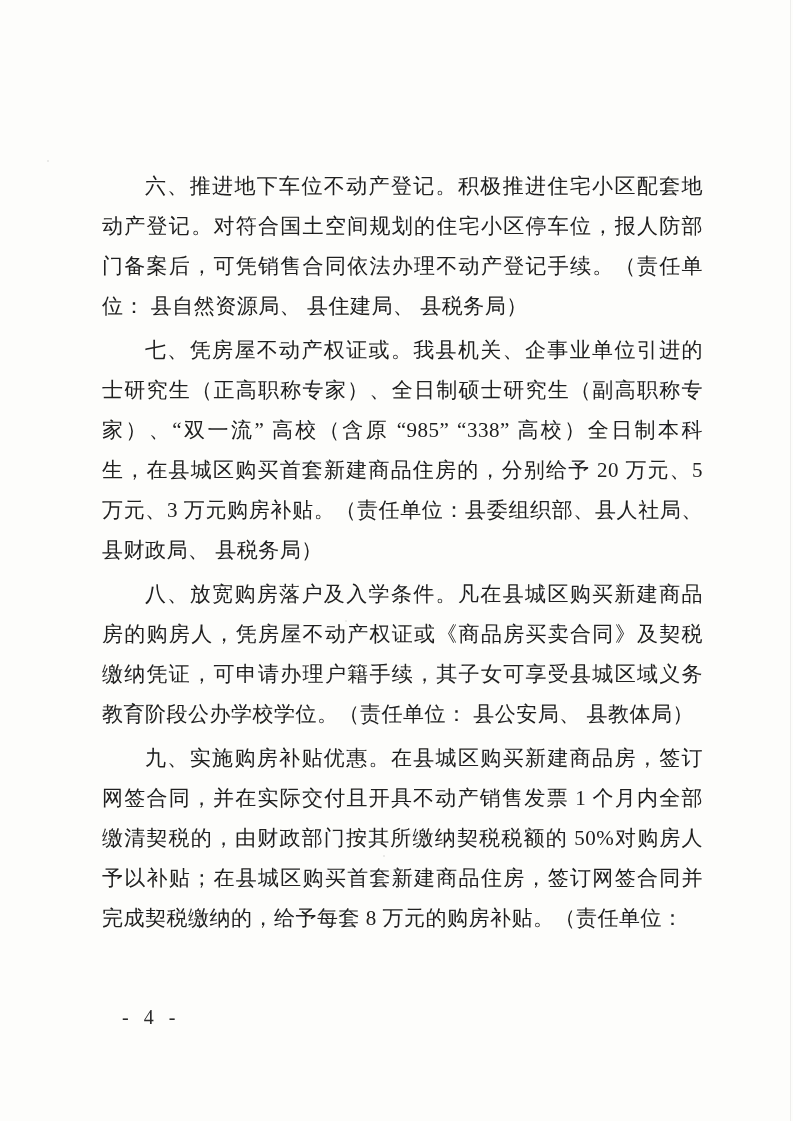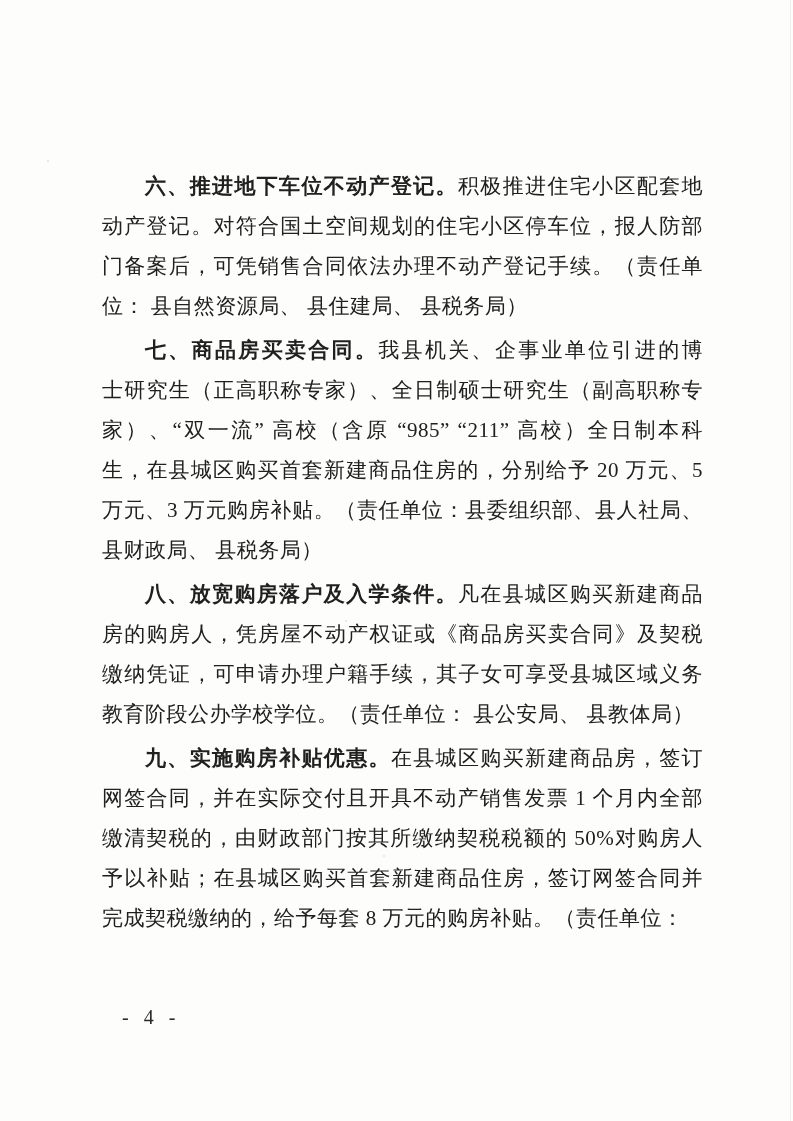--- a/index.html
+++ b/index.html
@@ -41,21 +41,21 @@
     text-align-last: justify;
     overflow: hidden;
     letter-spacing: 0.5px;
   }
   .line.indent { padding-left: 43px; }
   .line.last {
     text-align: left;
     text-align-last: left;
   }
   .hd {
-    font-weight: 700;
+    font-weight: 400;
     font-family: "Liberation Sans", "DejaVu Sans", sans-serif;
     letter-spacing: 0.5px;
     margin-top: 34px;
   }
   .footer {
     position: absolute;
     left: 122px;
     top: 1002px;
     font-size: 20px;
     line-height: 30px;
@@ -78,23 +78,23 @@
   <div class="speck s3"></div>
 
   <main class="doc" id="doc">
       <div class="para">
         <div class="line indent"><span class="hd">六、推进地下车位不动产登记。</span><span>积极推进住宅小区配套地</span></div>
         <div class="line">动产登记。对符合国土空间规划的住宅小区停车位，报人防部</div>
         <div class="line">门备案后，可凭销售合同依法办理不动产登记手续。（责任单</div>
         <div class="line last">位： 县自然资源局、 县住建局、 县税务局）</div>
       </div>
       <div class="para">
-        <div class="line indent"><span class="hd">七、商品房买卖合同。</span><span>我县机关、企事业单位引进的博</span></div>
+        <div class="line indent"><span class="hd">七、凭房屋不动产权证或。</span><span>我县机关、企事业单位引进的博</span></div>
         <div class="line">士研究生（正高职称专家）、全日制硕士研究生（副高职称专</div>
-        <div class="line">家）、“双一流” 高校（含原 “985” “211” 高校）全日制本科</div>
+        <div class="line">家）、“双一流” 高校（含原 “985” “338” 高校）全日制本科</div>
         <div class="line">生，在县城区购买首套新建商品住房的，分别给予 20 万元、5</div>
         <div class="line">万元、3 万元购房补贴。（责任单位：县委组织部、县人社局、</div>
         <div class="line last">县财政局、 县税务局）</div>
       </div>
       <div class="para">
         <div class="line indent"><span class="hd">八、放宽购房落户及入学条件。</span><span>凡在县城区购买新建商品</span></div>
         <div class="line">房的购房人，凭房屋不动产权证或《商品房买卖合同》及契税</div>
         <div class="line">缴纳凭证，可申请办理户籍手续，其子女可享受县城区域义务</div>
         <div class="line last">教育阶段公办学校学位。（责任单位： 县公安局、 县教体局）</div>
       </div>

